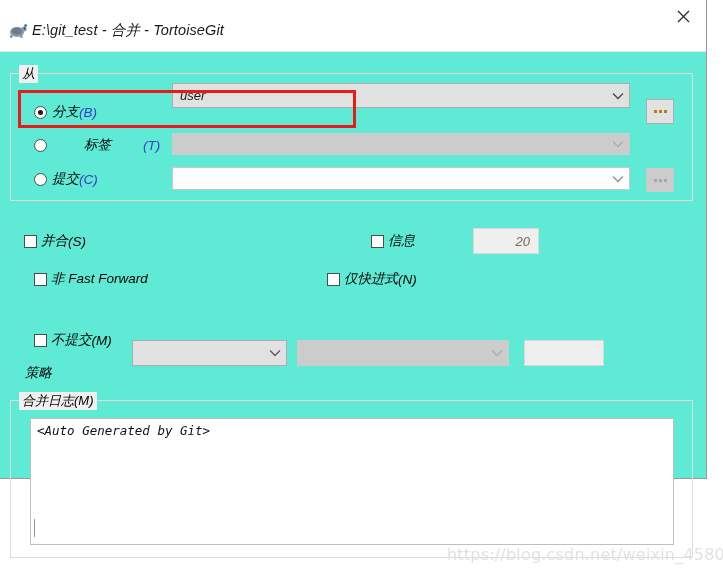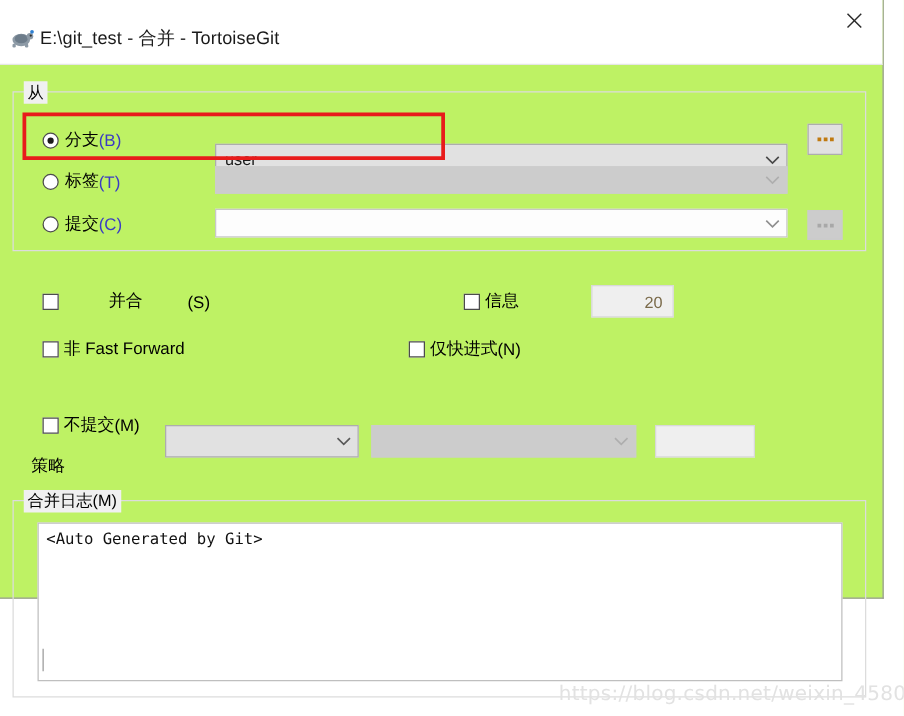--- a/index.html
+++ b/index.html
@@ -16,25 +16,26 @@
     font-size: 13px;
     color: #000000;
   }
 
   
   #window {
     position: absolute;
     left: 0; top: 0;
     width: 707px;
     height: 479px;
-    background: #bef264;
+    background: #5eead4;
     border: 1px solid #9a9a9a;
     border-top: none;
     border-left: none;
     box-sizing: border-box;
+    font-style: italic;
   }
   #titlebar {
     position: absolute;
     left: 0; top: 0;
     width: 100%;
     height: 52px;
     background: #ffffff;
     box-sizing: border-box;
     border-bottom: 1px solid #e6e6e6;
   }
@@ -264,35 +265,35 @@
 
   <div class="groupbox" style="left:10px; top:73px; width:683px; height:128px;">
     <span class="group-title">从</span>
   </div>
 
   <div class="radio-row" style="left:34px; top:103px;">
     <span class="radio-mark checked"></span>
     <span class="radio-label">分支</span>
     <span class="radio-label mnem">(B)</span>
   </div>
-  <div class="combo" style="left:172px; top:115px; width:458px; height:25px;">
+  <div class="combo" style="left:172px; top:83px; width:458px; height:25px;">
     <span class="combo-text">user</span>
     <span class="chev">
       <svg width="12" height="8" viewBox="0 0 12 8" xmlns="http://www.w3.org/2000/svg">
         <polyline points="1,1.5 6,6.5 11,1.5" fill="none" stroke="#4a4a4a" stroke-width="1.3"></polyline>
       </svg>
     </span>
   </div>
   <div class="dots-button" style="left:646px; top:99px; width:28px; height:25px;">
     <span class="dot"></span>
     <span class="dot"></span>
     <span class="dot"></span>
   </div>
 
-  <div class="radio-row" style="left:34px; top:136px;">
+  <div class="radio-row" style="left:34px; top:136px;gap:32px;">
     <span class="radio-mark"></span>
     <span class="radio-label">标签</span>
     <span class="radio-label mnem">(T)</span>
   </div>
   <div class="combo disabled" style="left:172px; top:133px; width:458px; height:22px;">
     <span class="combo-text"></span>
     <span class="chev">
       <svg width="12" height="8" viewBox="0 0 12 8" xmlns="http://www.w3.org/2000/svg">
         <polyline points="1,1.5 6,6.5 11,1.5" fill="none" stroke="#aeaeae" stroke-width="1.3"></polyline>
       </svg>
@@ -312,21 +313,21 @@
       </svg>
     </span>
   </div>
   <div class="dots-button disabled" style="left:646px; top:168px; width:28px; height:24px;">
     <span class="dot"></span>
     <span class="dot"></span>
     <span class="dot"></span>
   </div>
 
 
-  <div class="checkbox-row" style="left:34px; top:232px;gap:36px;">
+  <div class="checkbox-row" style="left:24px; top:232px;">
     <span class="check-mark"></span>
     <span class="check-label">并合</span>
     <span class="check-label mnem">(S)</span>
   </div>
 
   <div class="checkbox-row" style="left:34px; top:270px;">
     <span class="check-mark"></span>
     <span class="check-label">非 Fast Forward</span>
   </div>
 

